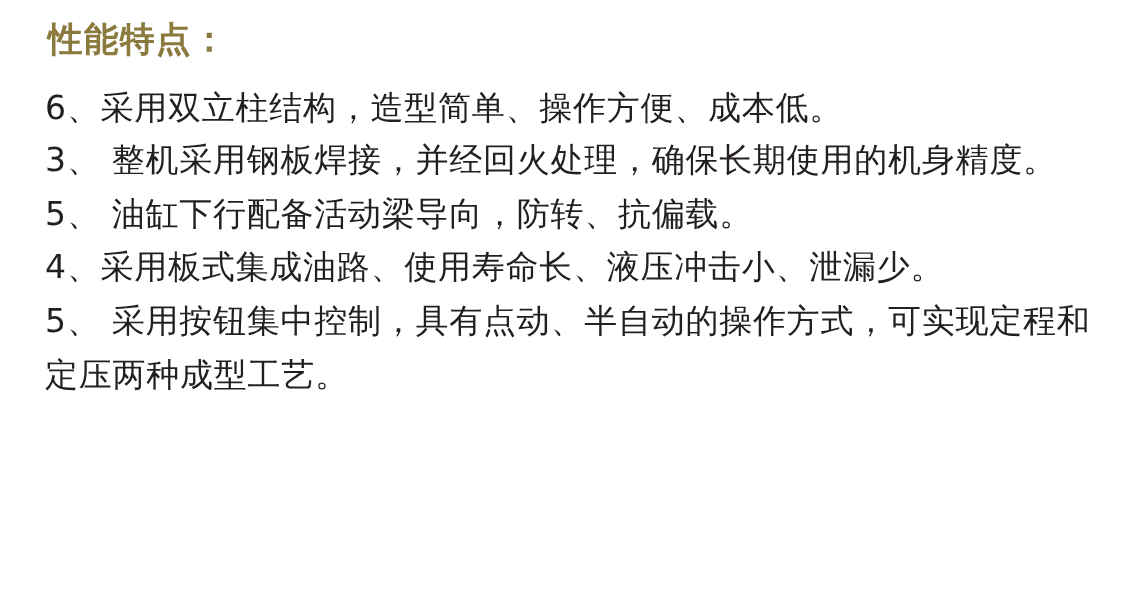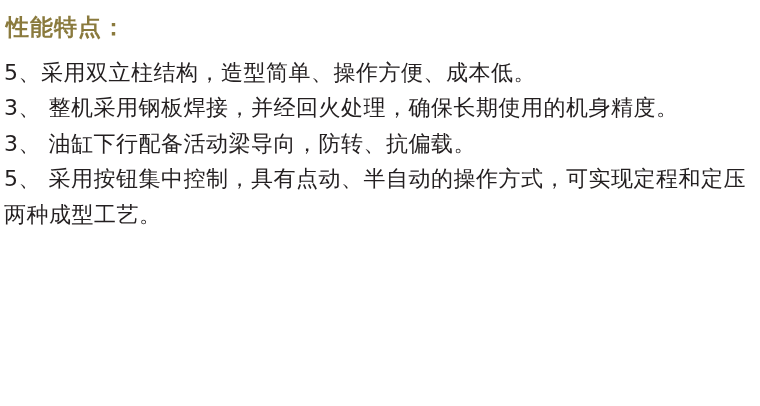--- a/index.html
+++ b/index.html
@@ -11,21 +11,21 @@
     height: 406px;
     background: #ffffff;
     font-family: "DejaVu Sans", "Liberation Sans", sans-serif;
     overflow: hidden;
   }
   .page {
     position: relative;
     width: 760px;
     height: 406px;
     box-sizing: border-box;
-    padding: 10px 14px 0 4px;
+    padding: 10px 14px 0 30px;
   }
   .heading {
     font-size: 23px;
     font-weight: bold;
     color: #8a7a3d;
     letter-spacing: 1px;
     line-height: 1.5;
     margin: 0 0 10px 2px;
     white-space: pre;
   }
@@ -44,18 +44,19 @@
     white-space: pre-wrap;
     word-break: break-all;
   }
 </style>
 </head>
 <body>
 
 <div class="page">
   <div class="heading">性能特点：</div>
   <ul class="body-list">
-    <li>5、采用双立柱结构，造型简单、操作方便、成本低。</li>
+    <li>6、采用双立柱结构，造型简单、操作方便、成本低。</li>
     <li>3、 整机采用钢板焊接，并经回火处理，确保长期使用的机身精度。</li>
-    <li>3、 油缸下行配备活动梁导向，防转、抗偏载。</li>
+    <li>5、 油缸下行配备活动梁导向，防转、抗偏载。</li>
+    <li>4、采用板式集成油路、使用寿命长、液压冲击小、泄漏少。</li>
     <li>5、 采用按钮集中控制，具有点动、半自动的操作方式，可实现定程和定压两种成型工艺。</li>
   </ul>
 </div>
 
 </body></html>

